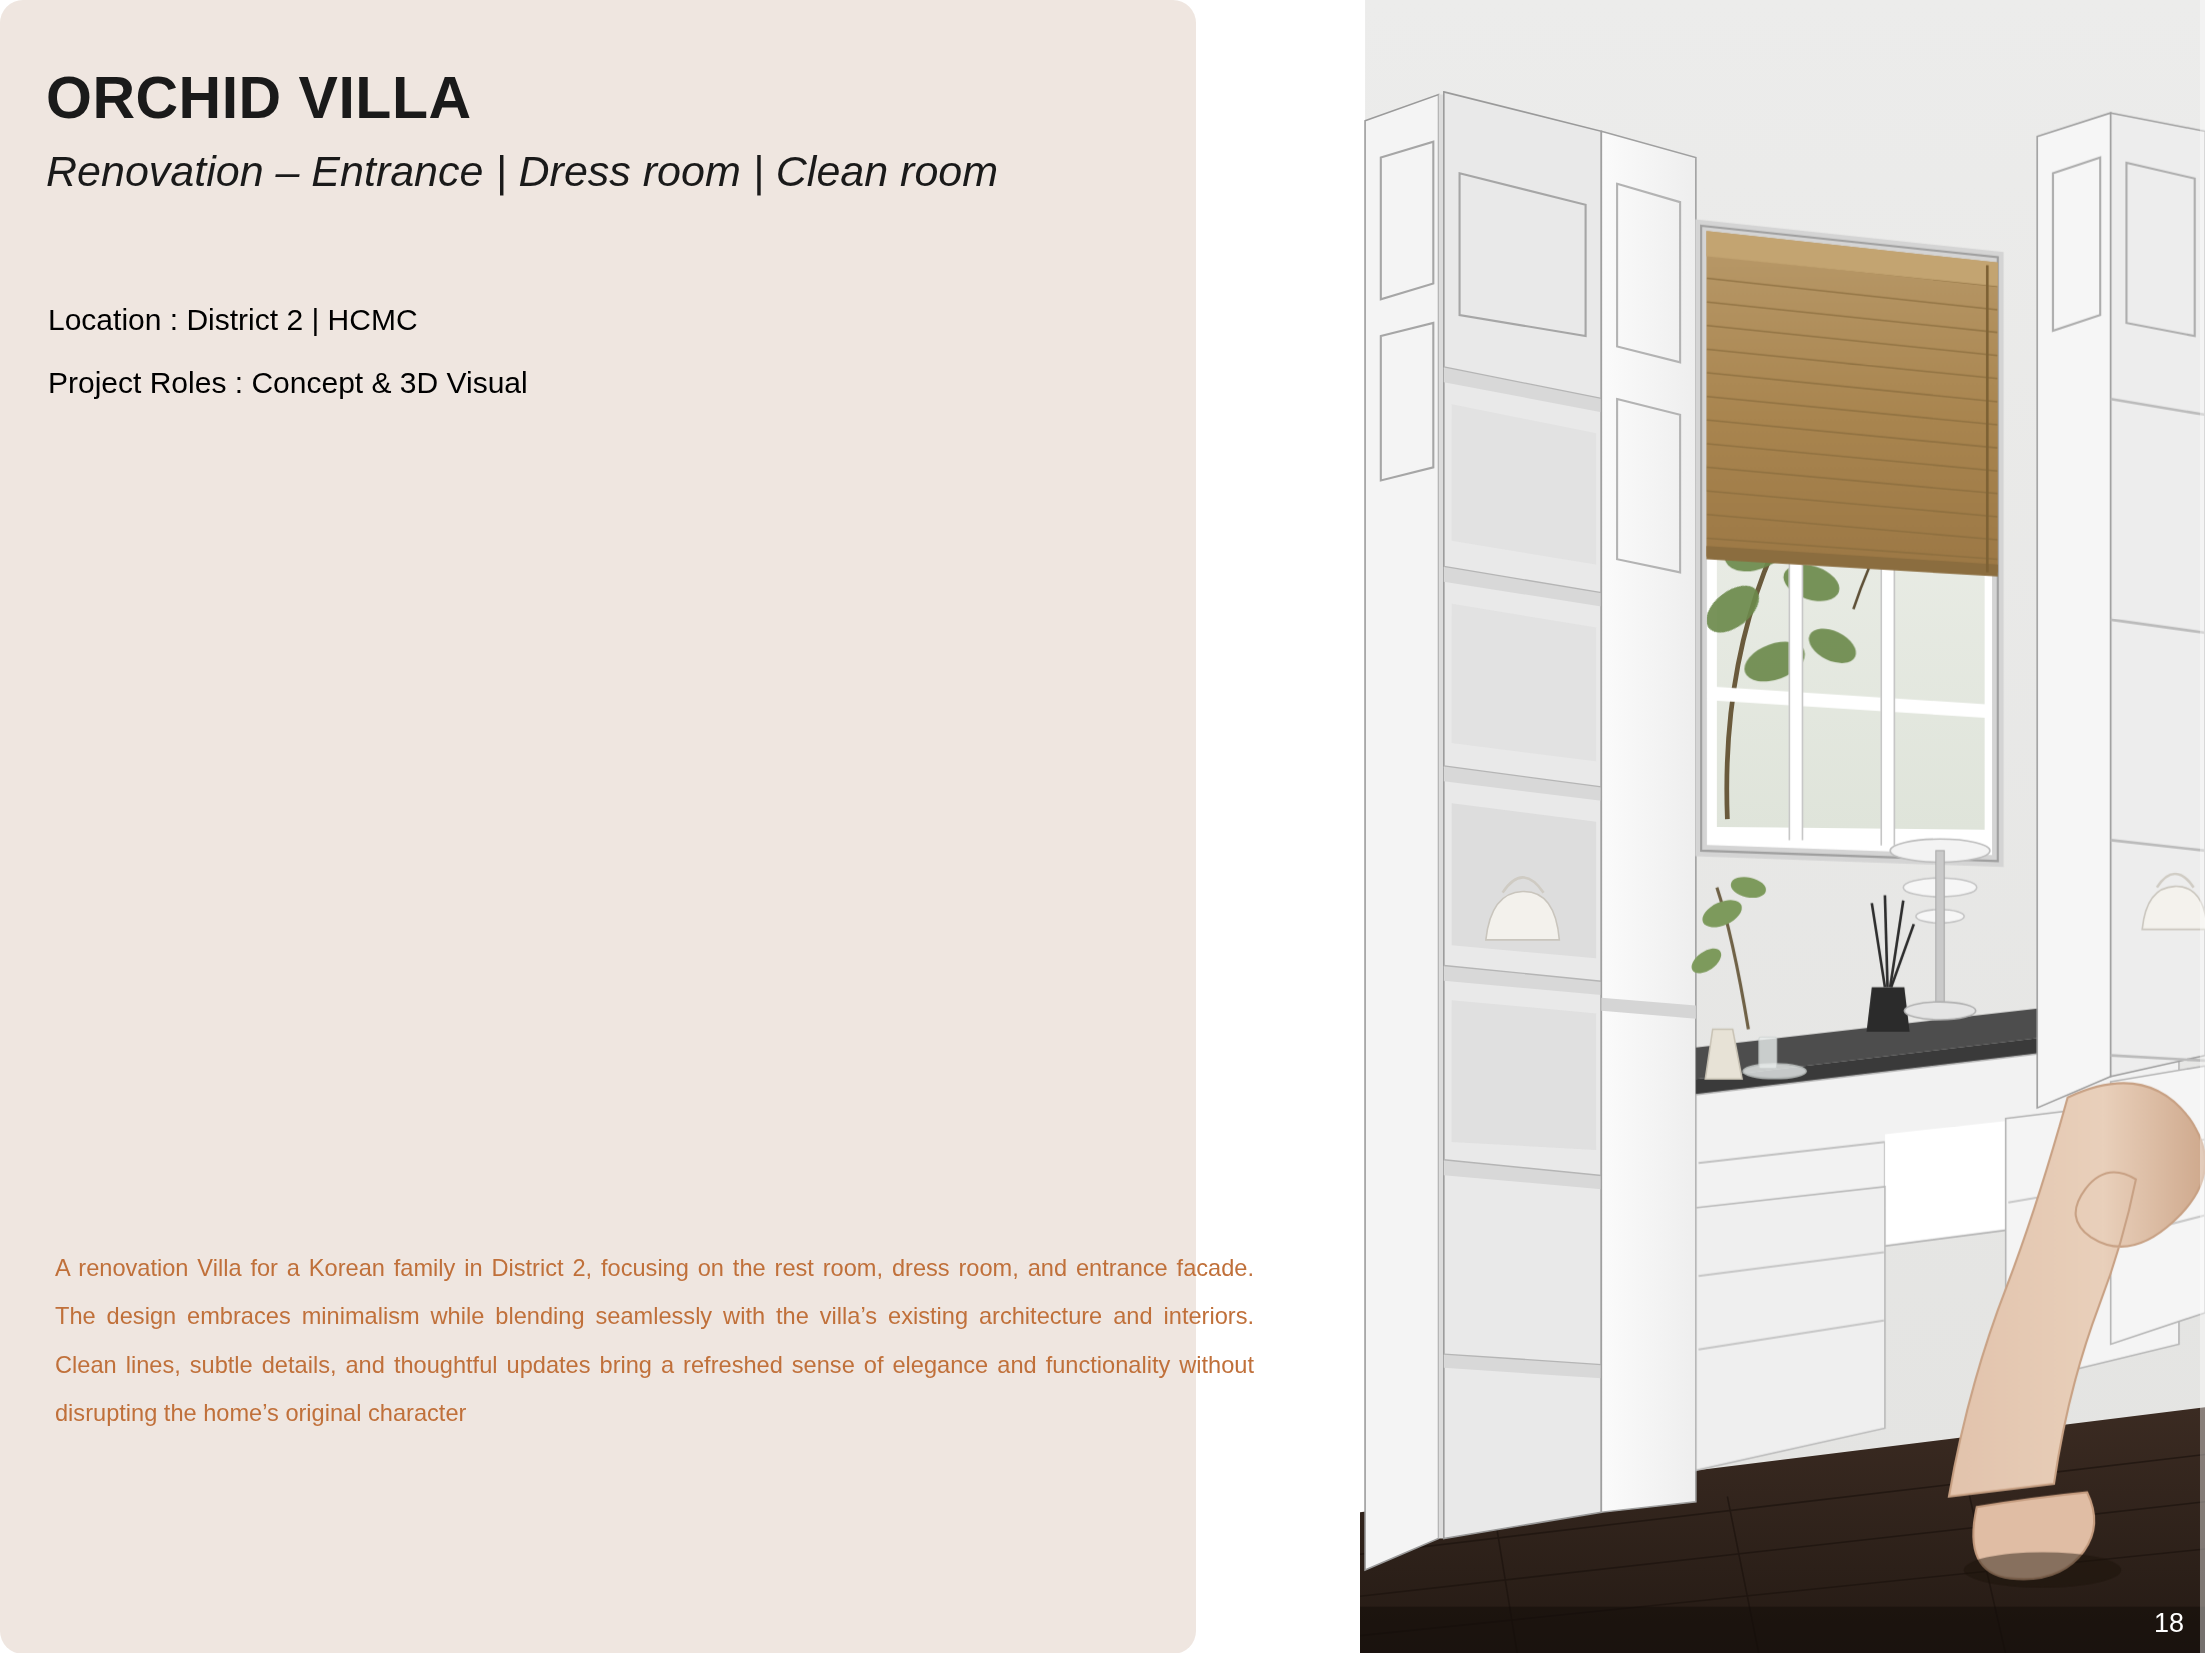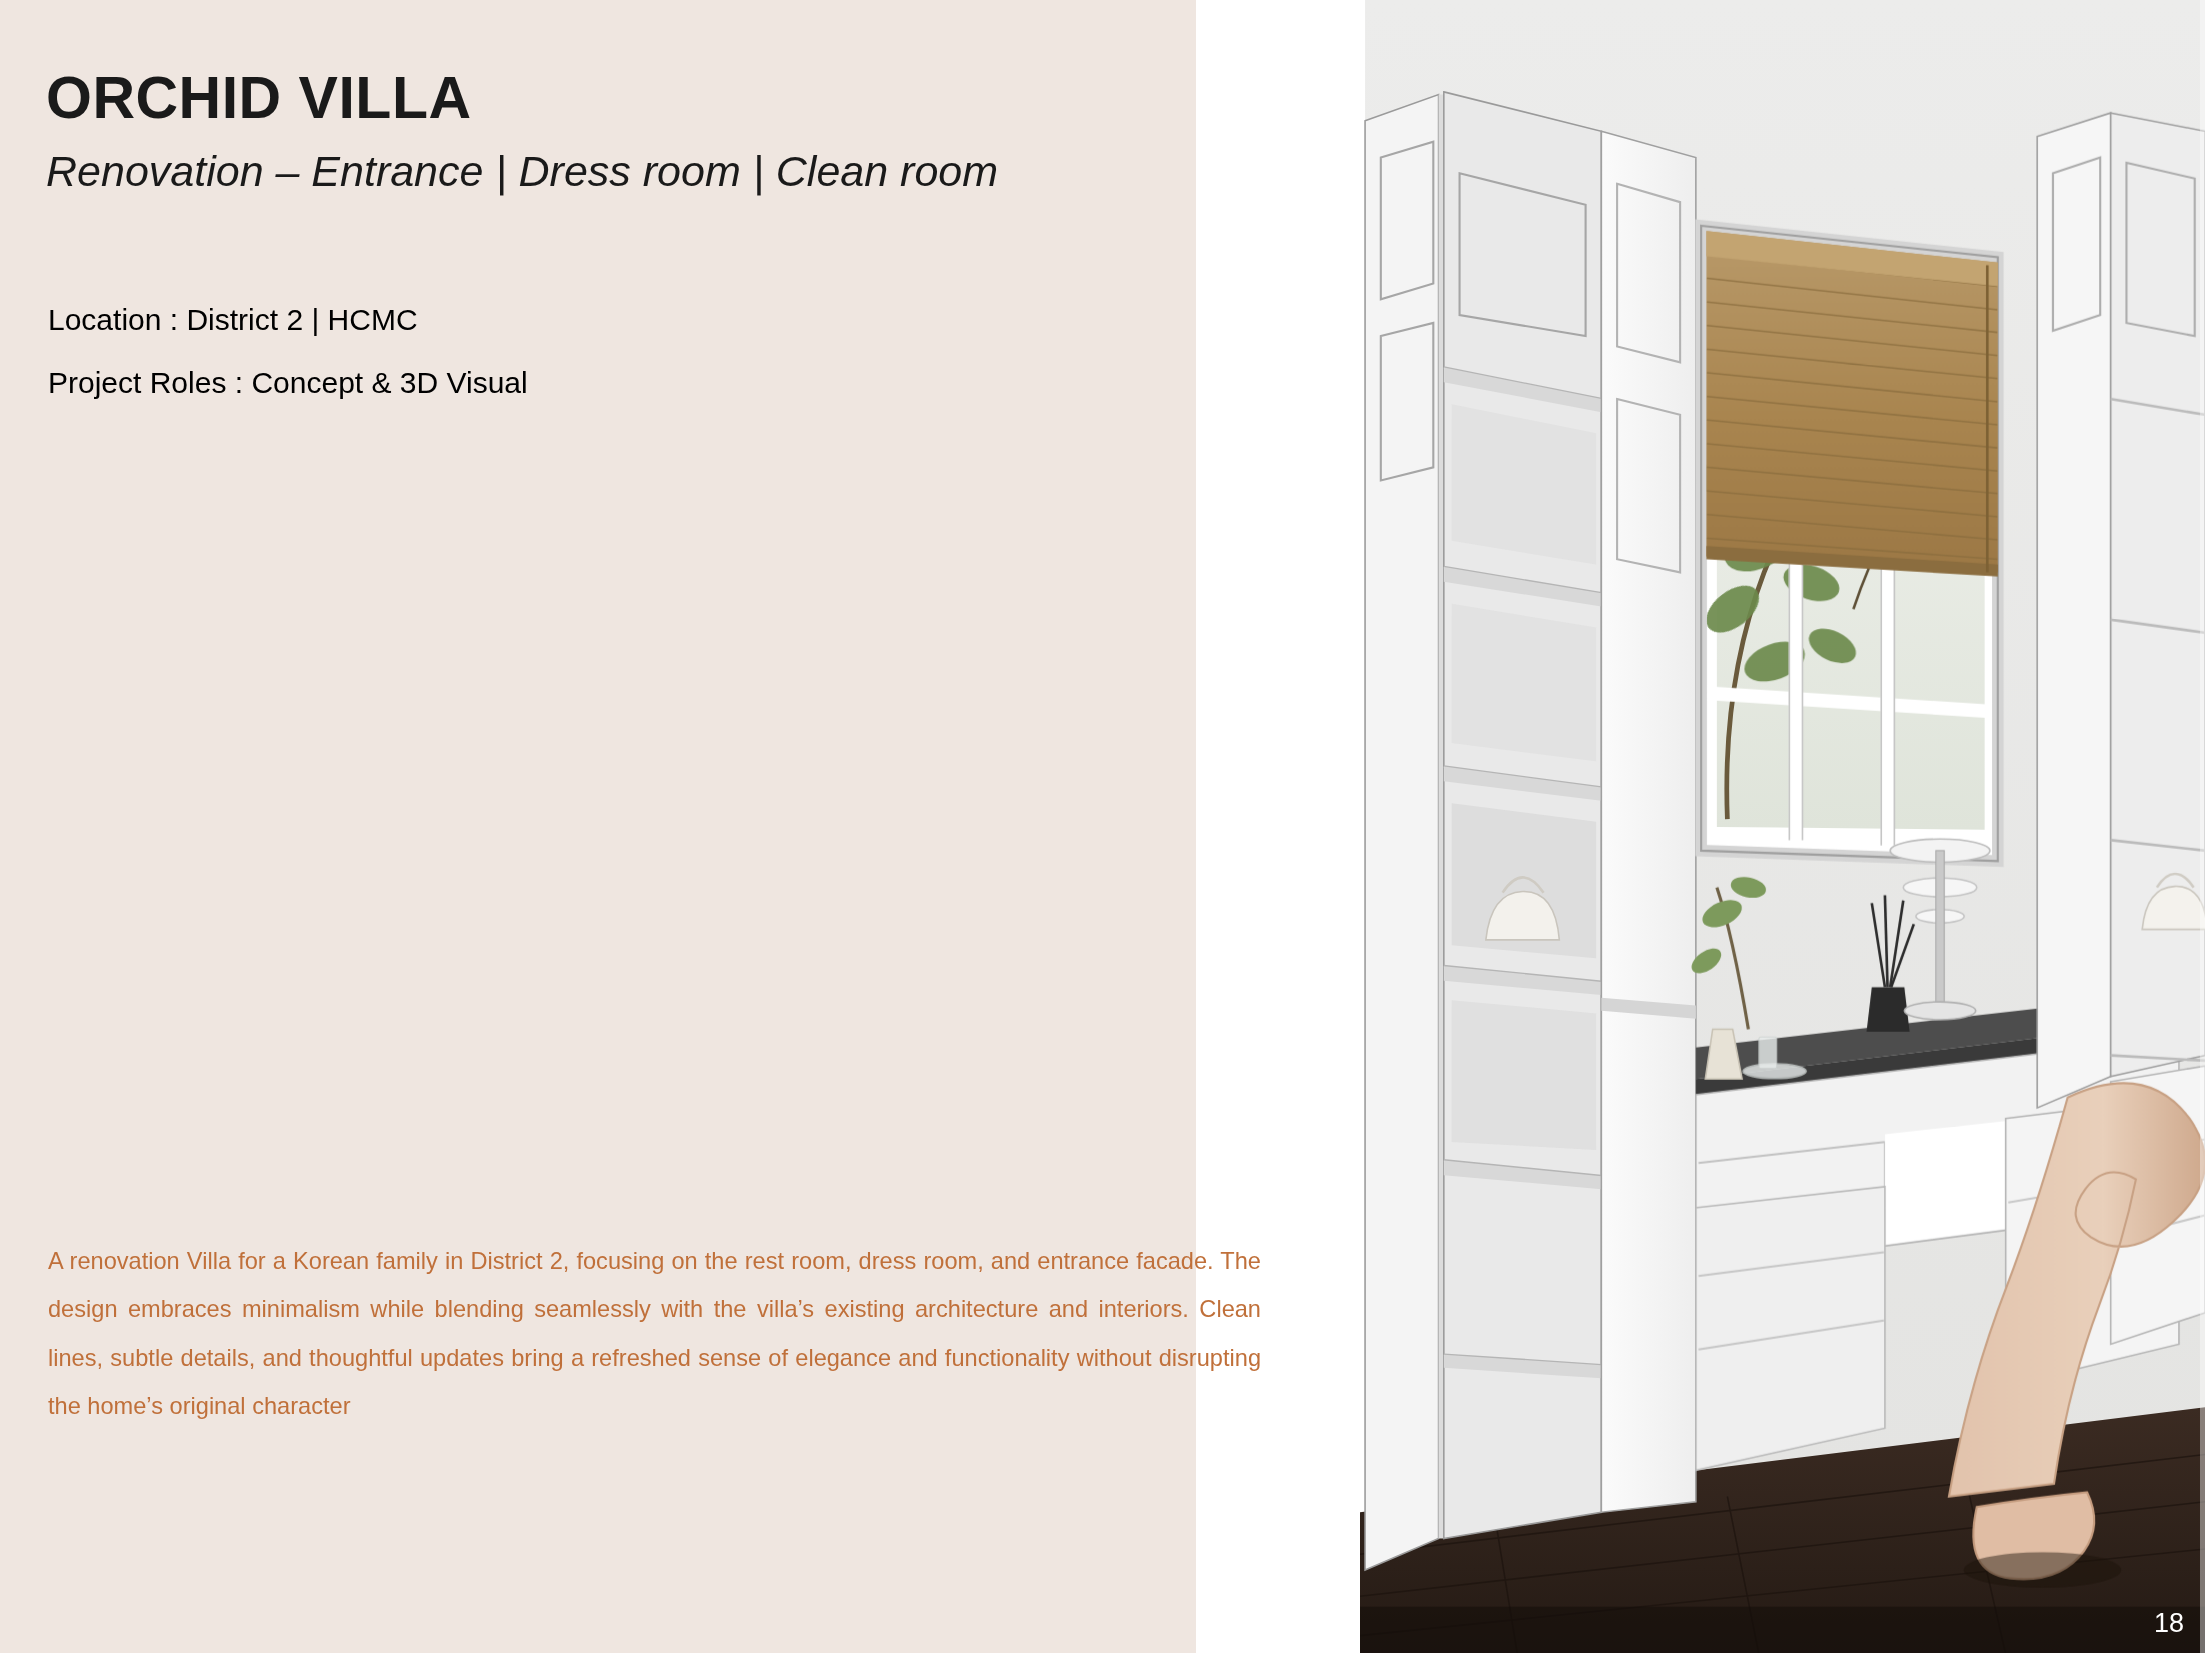--- a/index.html
+++ b/index.html
@@ -22,20 +22,21 @@
   }
 
   
   .left-panel {
     position: absolute;
     left: 0;
     top: 0;
     width: 1196px;
     height: 1654px;
     background: #efe6e0;
+    border-radius: 23px;
   }
   .title-block {
     position: absolute;
     left: 46px;
     top: 68px;
     width: 1250px;
   }
   .project-title {
     font-size: 59px;
     font-weight: bold;
@@ -72,21 +73,21 @@
     left: 48px;
     top: 1237px;
     width: 1213px;
   }
   .desc-text {
     font-size: 23.6px;
     line-height: 2.05;
     color: #c0703a;
     text-align: justify;
     text-justify: inter-word;
-    margin: 0;
+    margin: 7px;
   }
 
   
   .photo {
     position: absolute;
     left: 1360px;
     top: 0;
     width: 845px;
     height: 1654px;
     overflow: hidden;

